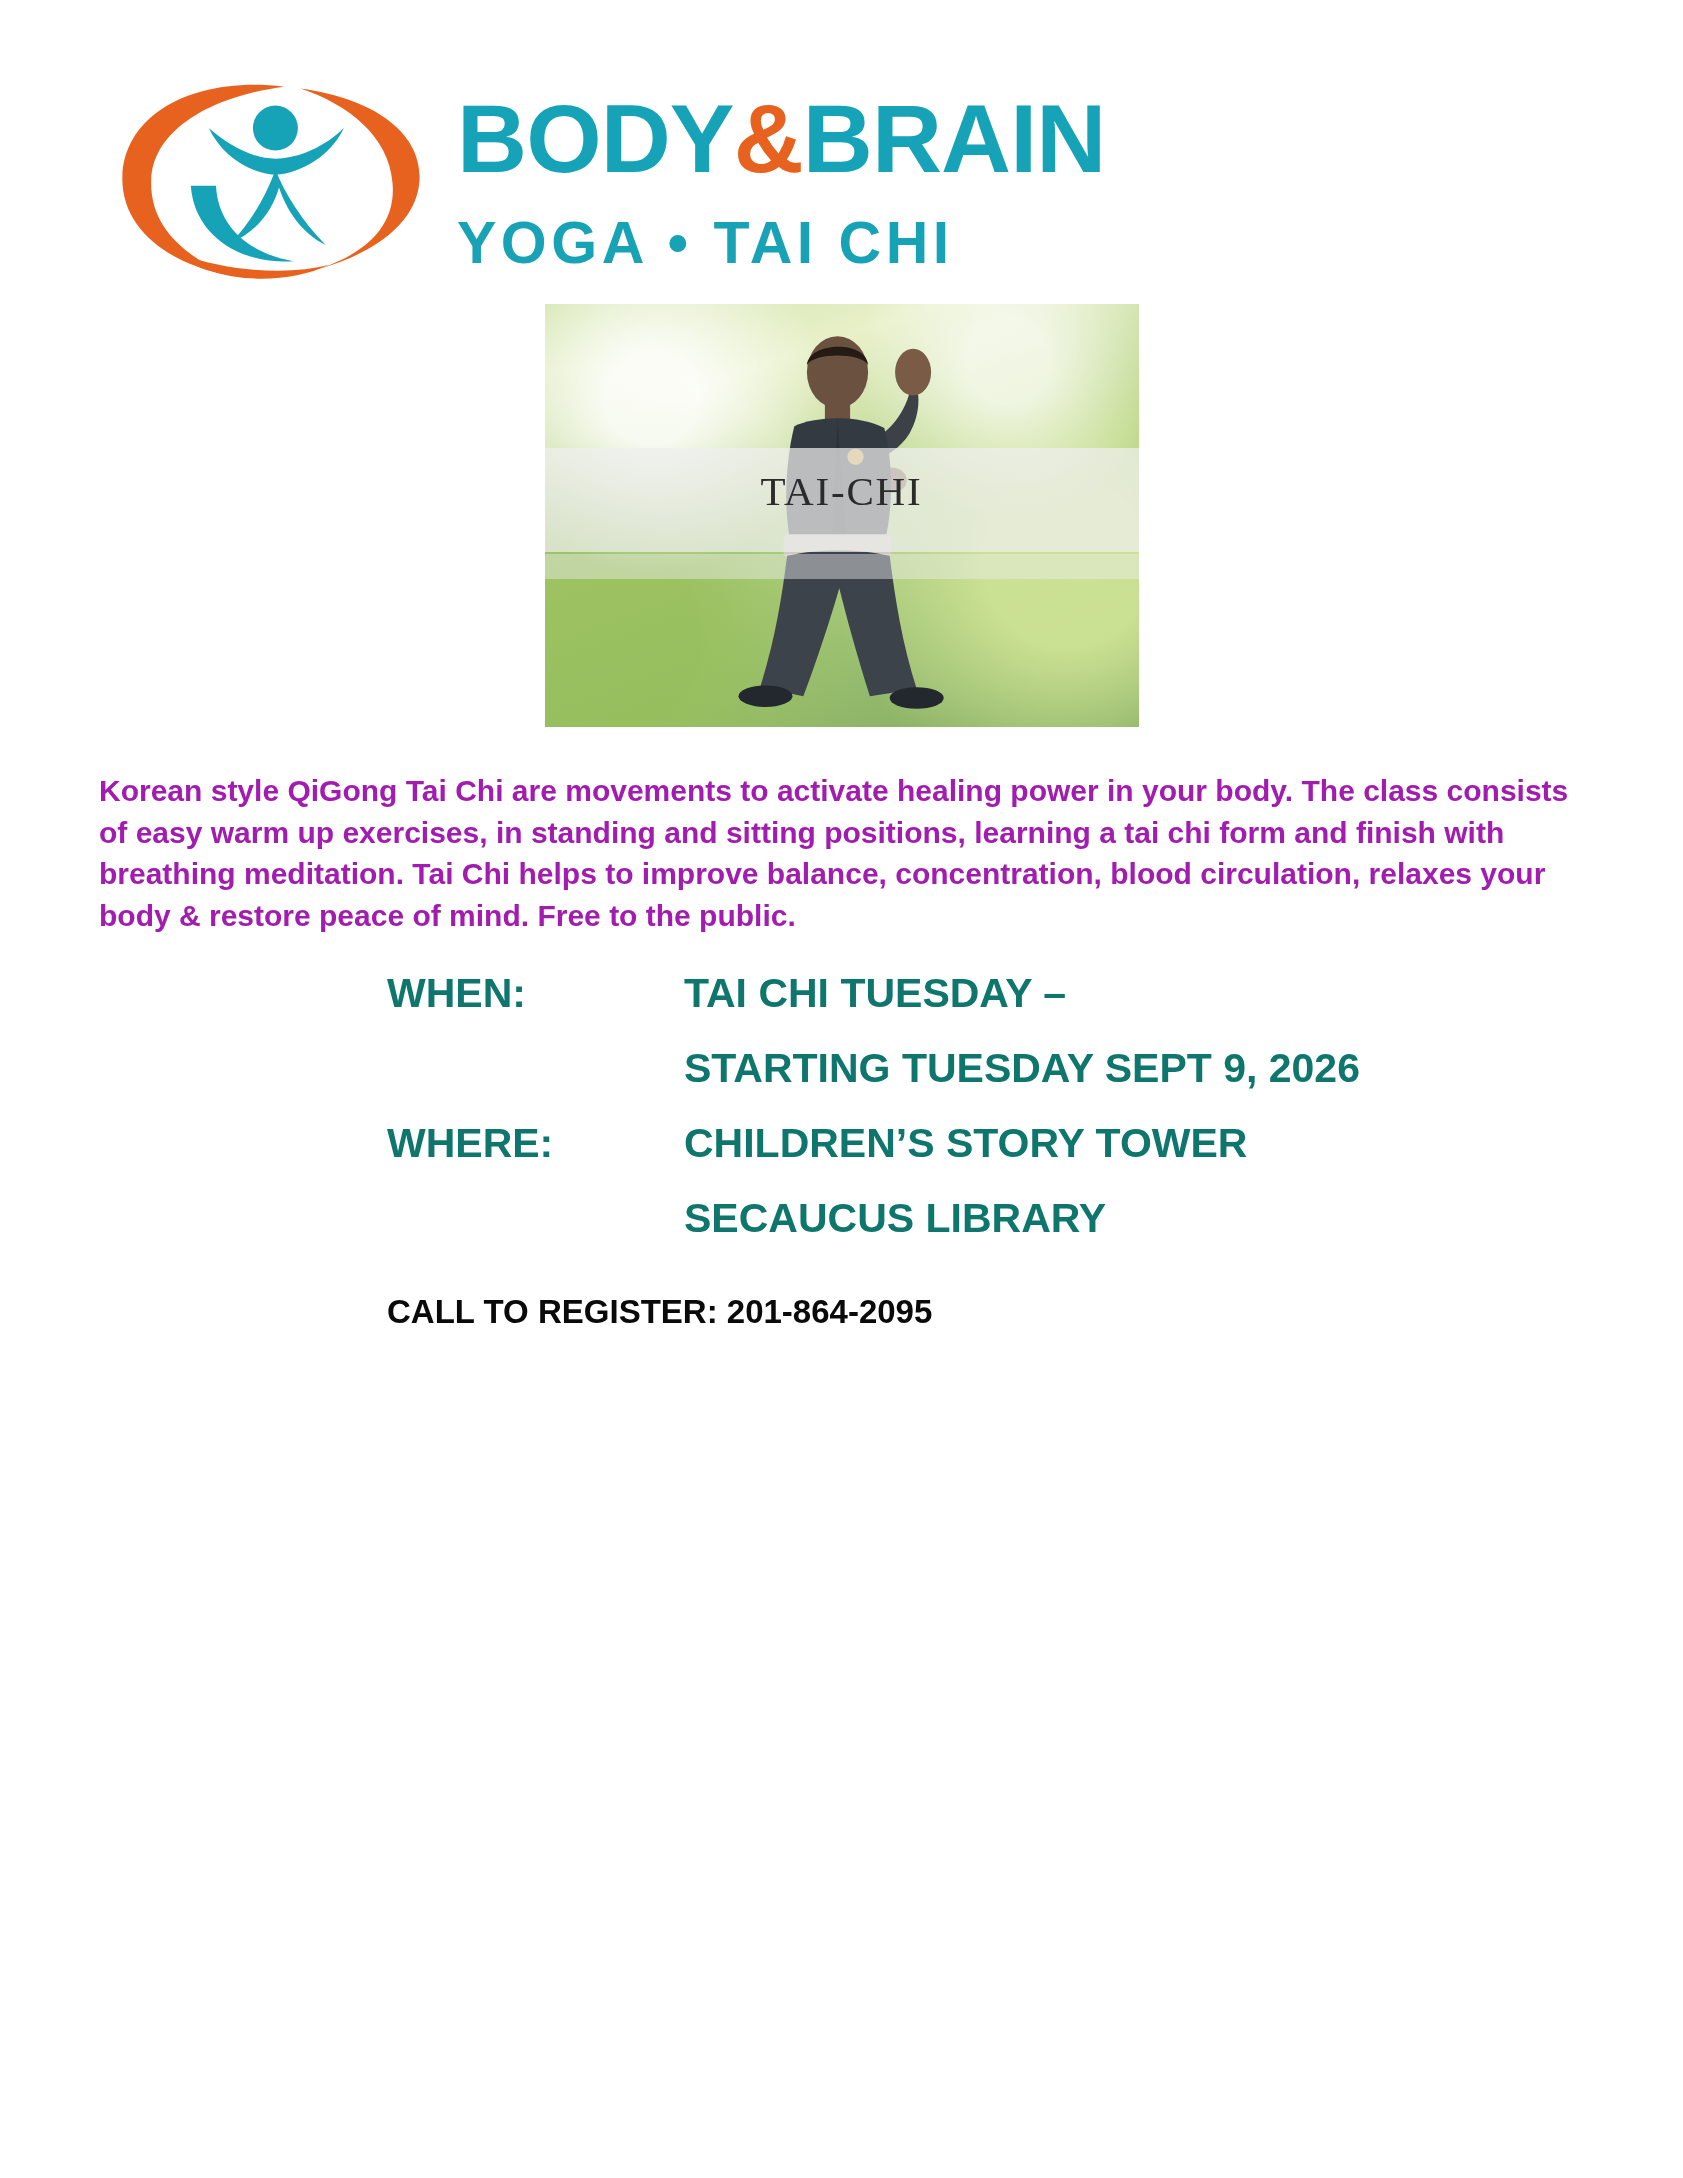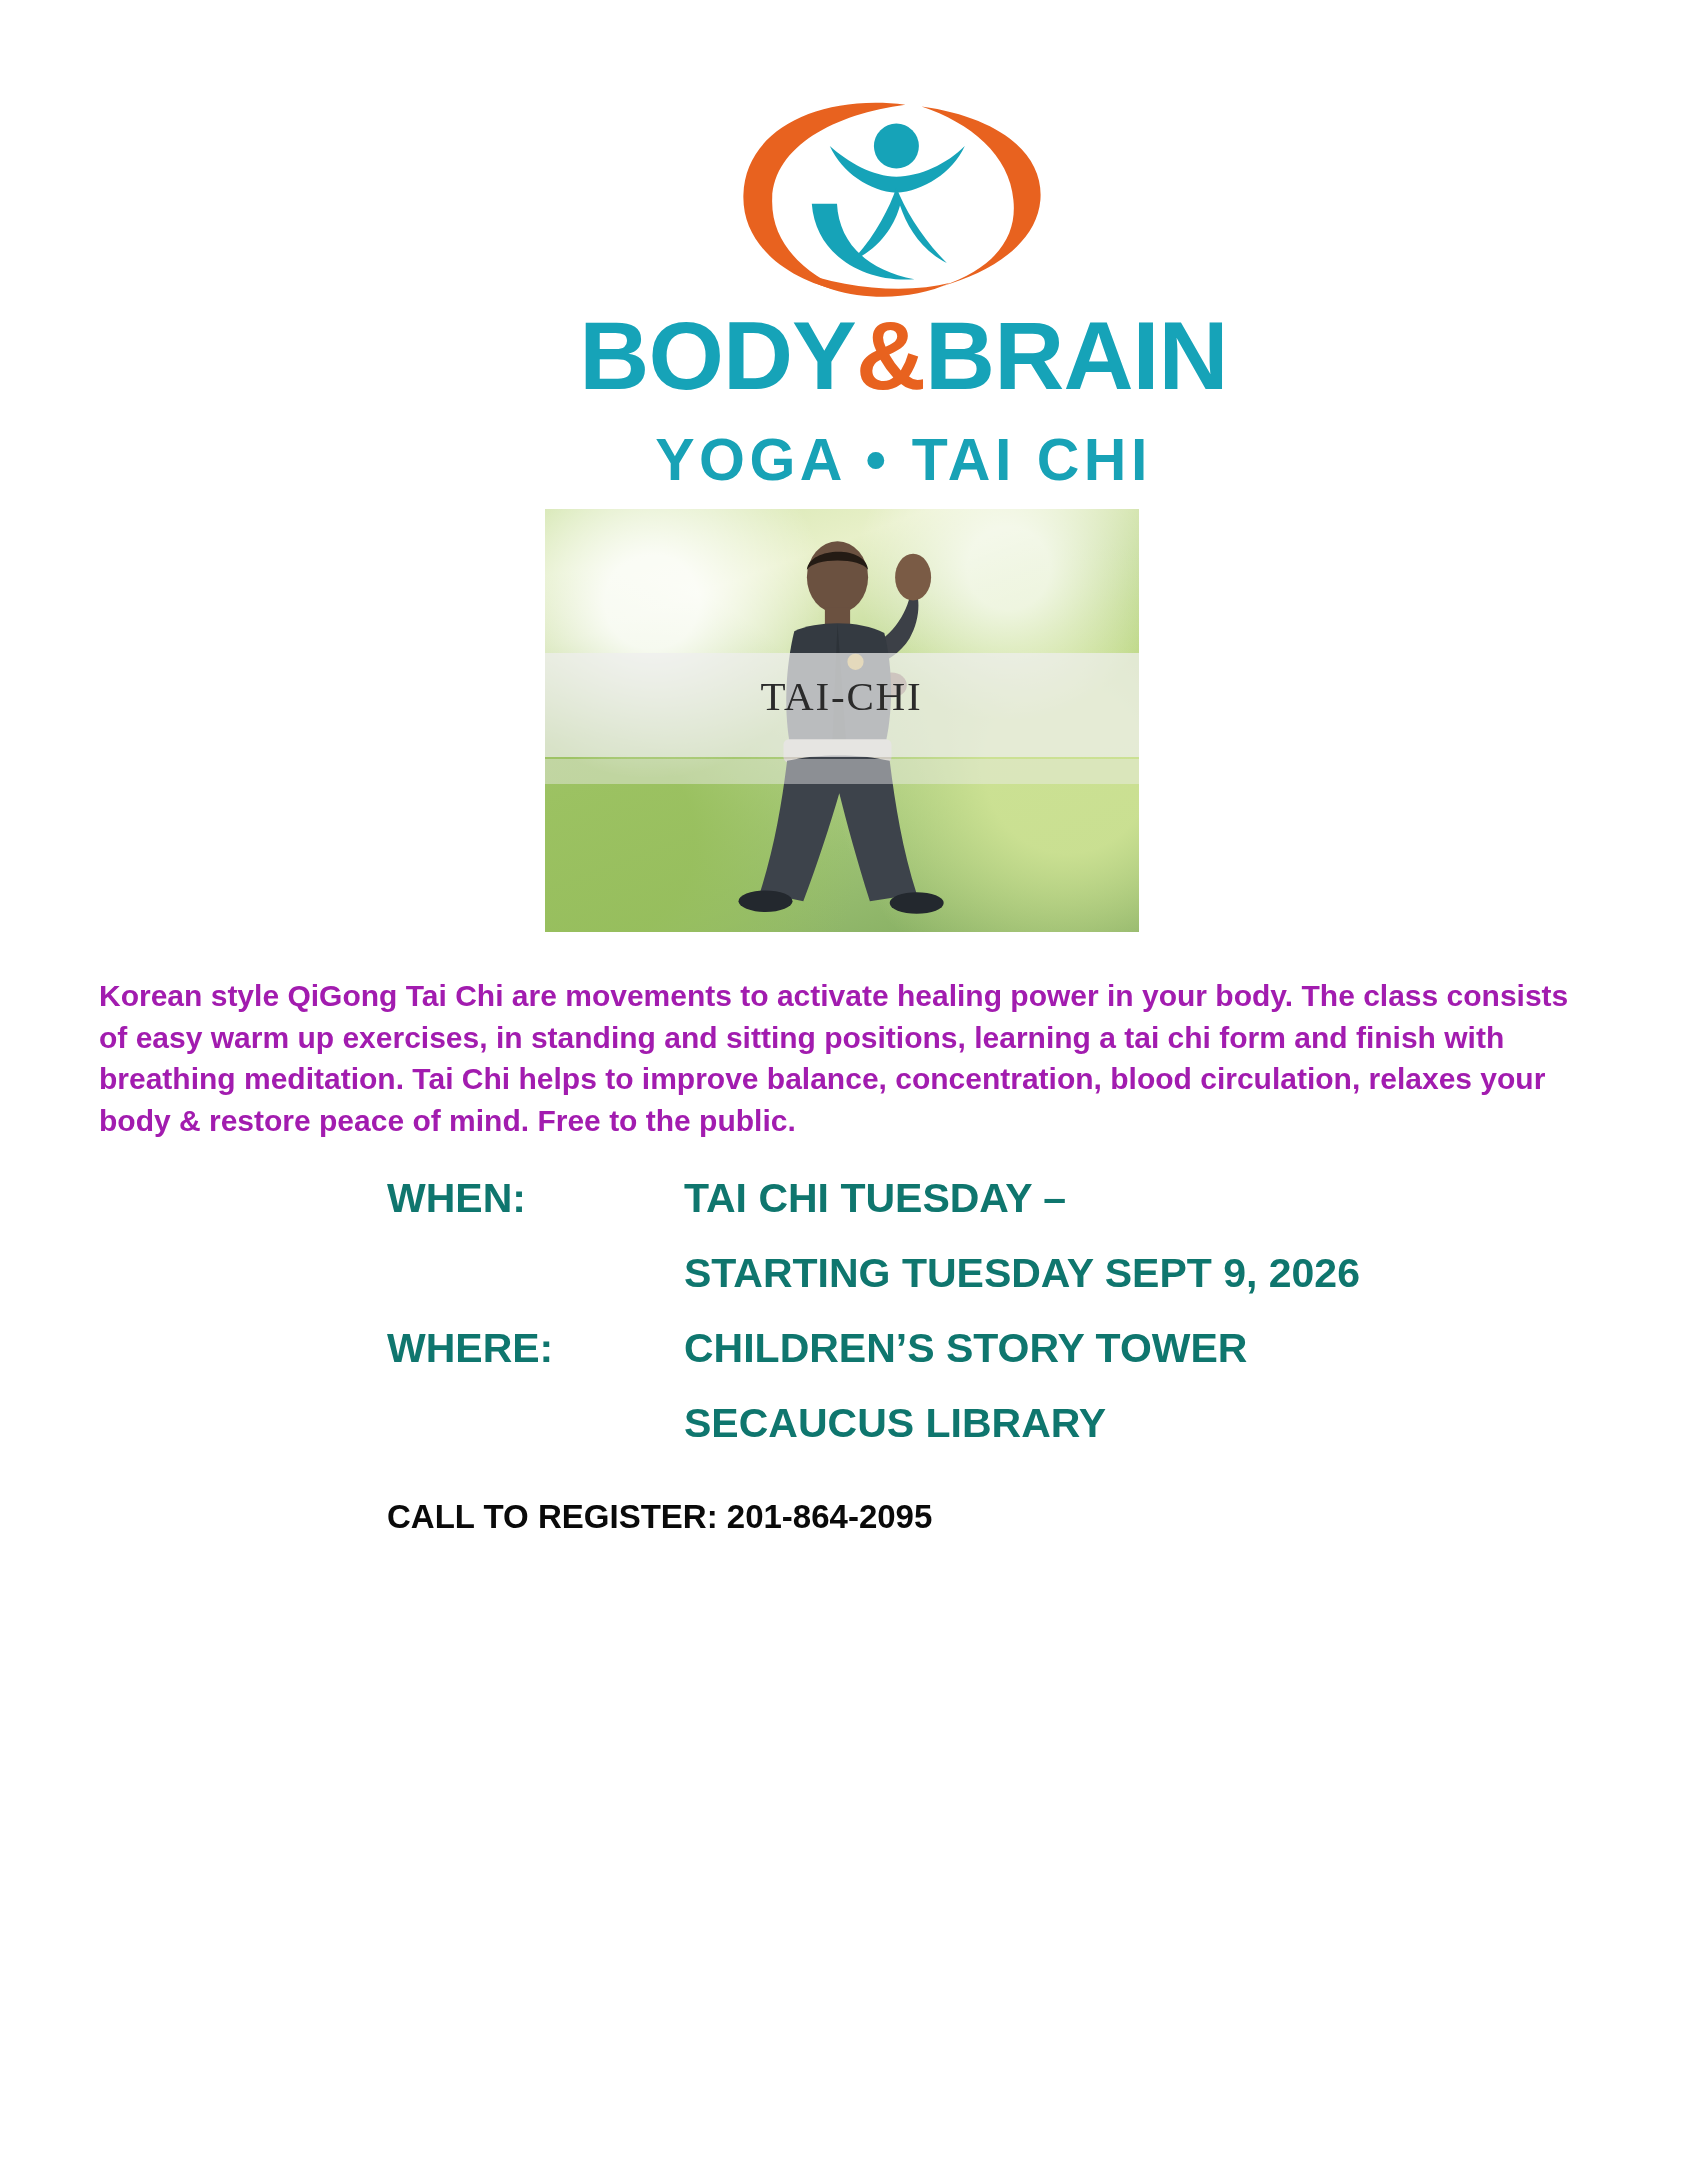--- a/index.html
+++ b/index.html
@@ -21,22 +21,21 @@
     width: 1683px;
     height: 2178px;
     box-sizing: border-box;
     padding: 0;
   }
 
   
   .header {
     display: flex;
     align-items: center;
-    padding: 90px 0 0 108px;
-    flex-direction: column;
+    padding: 72px 0 0 108px;
   }
   .logo-mark {
     width: 333px;
     height: 212px;
     position: relative;
     flex: 0 0 auto;
   }
   .logo-mark svg {
     display: block;
   }
@@ -55,21 +54,20 @@
   }
   .brand-body { color: #16a3b8; }
   .brand-amp  { color: #e8621f; }
   .brand-brain { color: #16a3b8; }
   .brand-sub {
     font-family: "Liberation Sans", sans-serif;
     font-weight: bold;
     font-size: 59px;
     letter-spacing: 4.5px;
     color: #18a2b6;
-    text-align: center;
     margin-top: 20px;
     white-space: nowrap;
   }
 
   
   .photo-wrap {
     margin: 20px auto 0 auto;
     width: 594px;
     height: 423px;
     position: relative;

